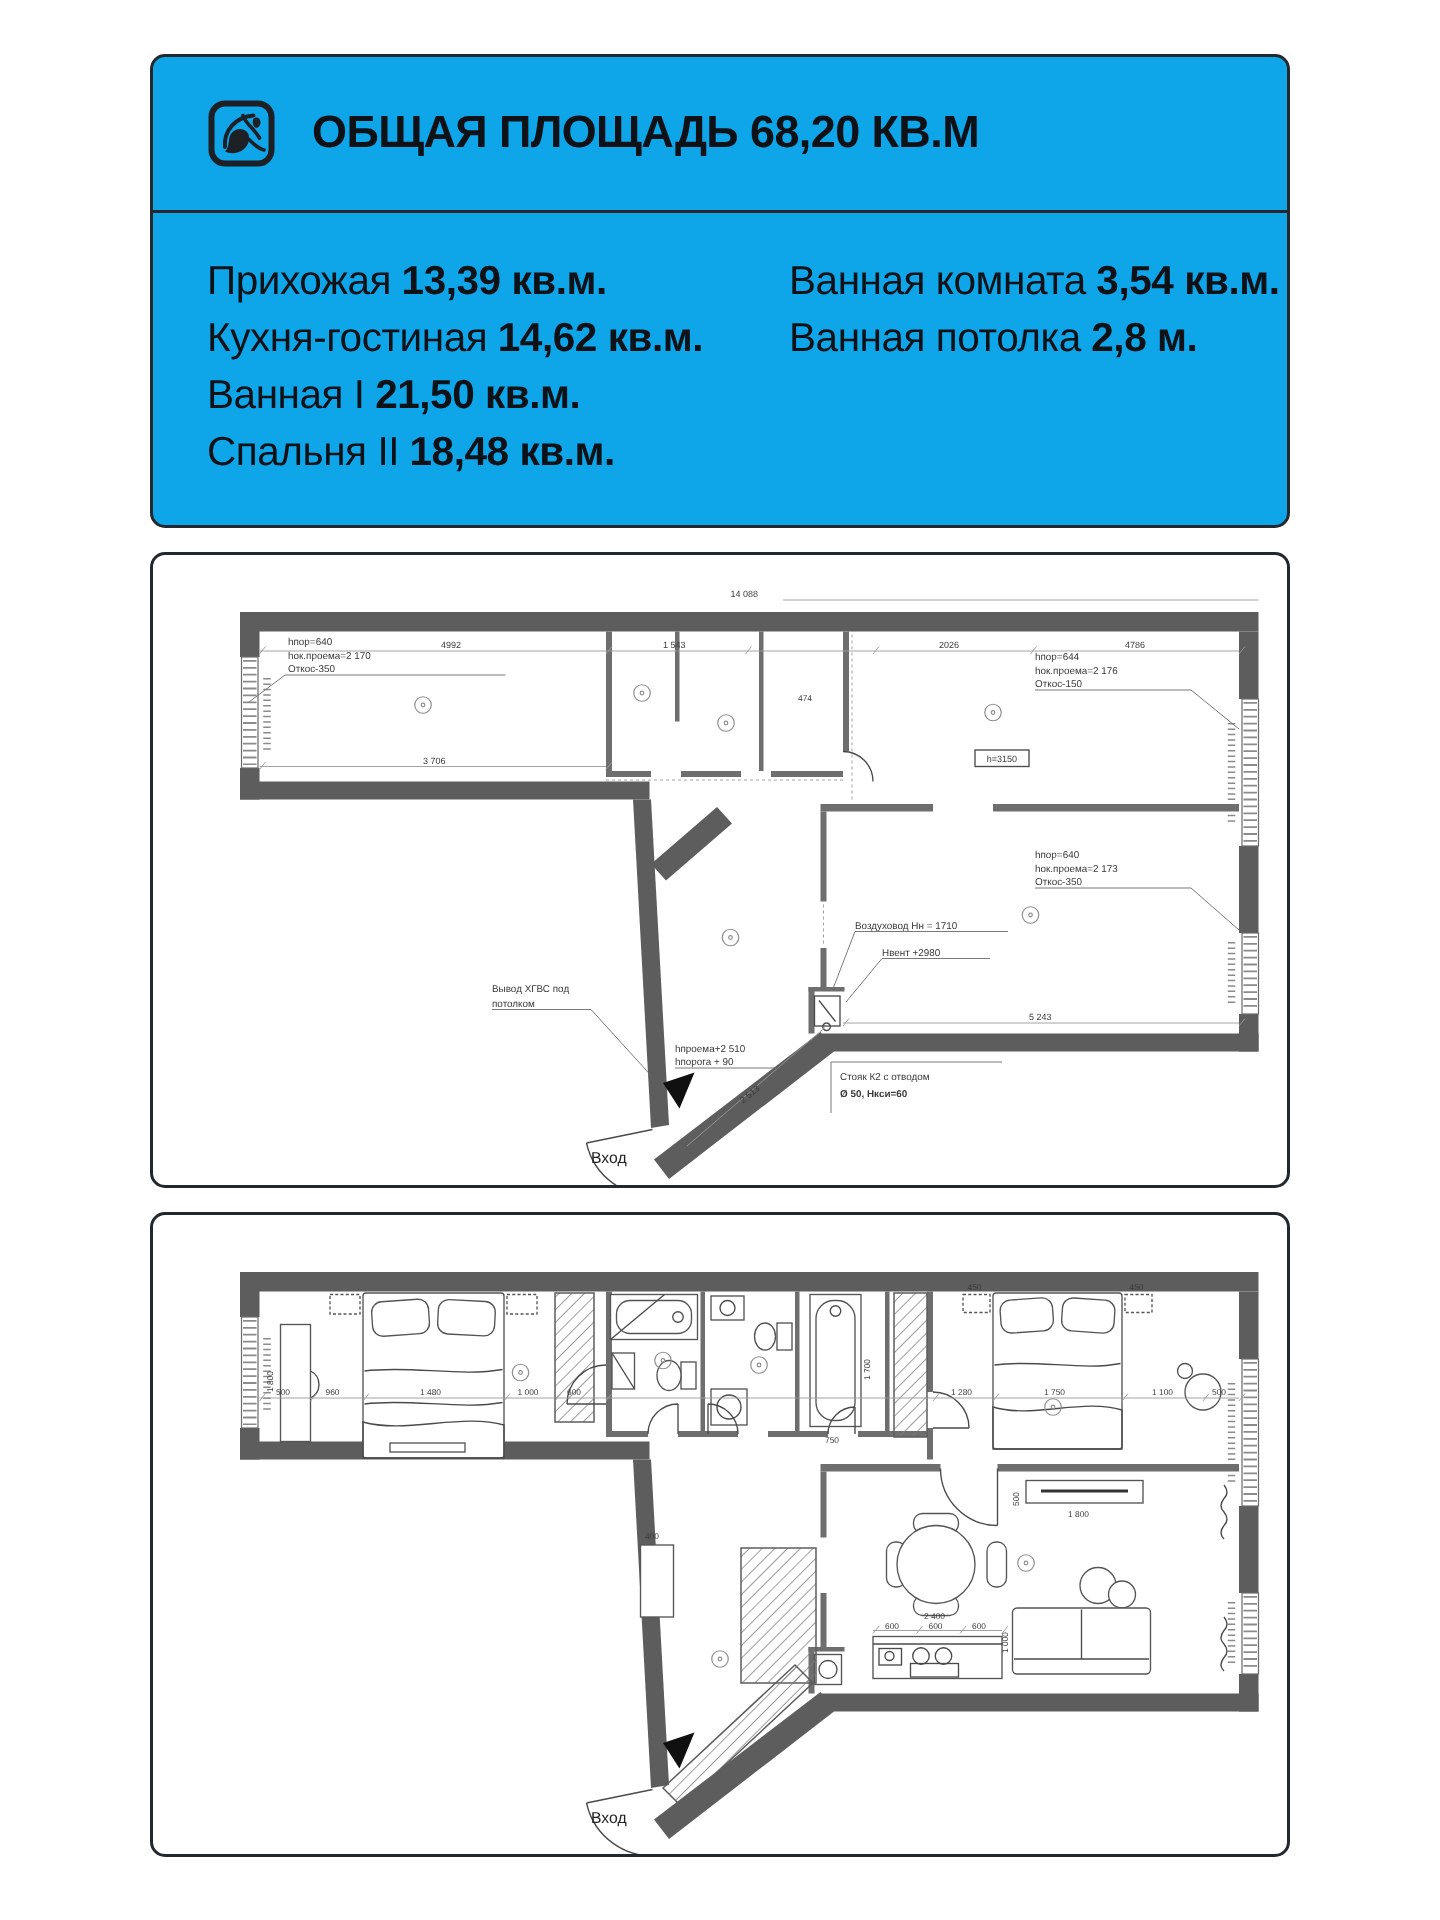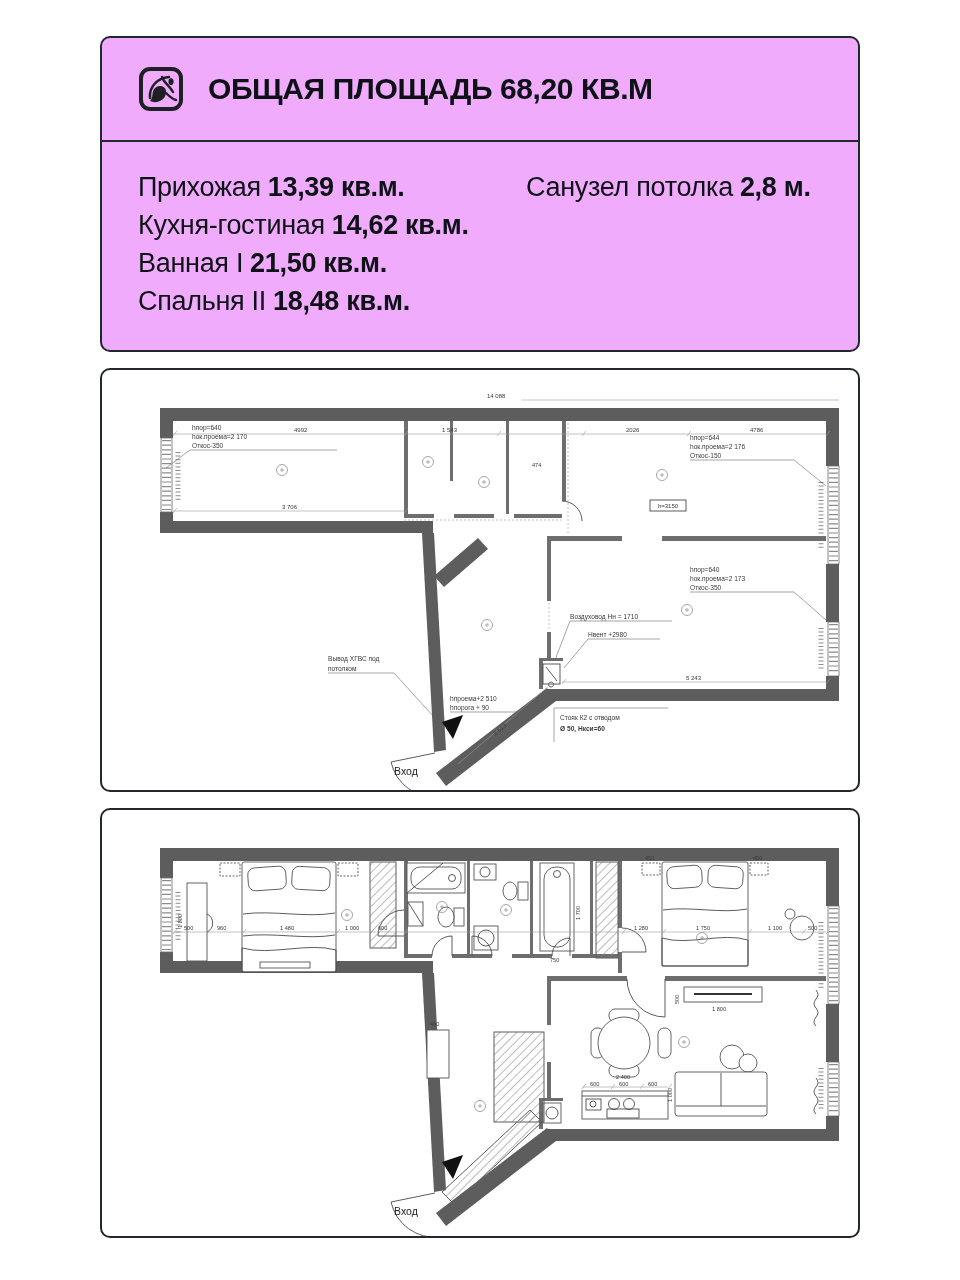--- a/index.html
+++ b/index.html
@@ -1,19 +1,19 @@
 <!DOCTYPE html>
 <html><head>
 <meta charset="utf-8">
 <style>
   html,body{margin:0;padding:0;background:#ffffff;}
   body{width:960px;height:1280px;font-family:"Liberation Sans",sans-serif;color:#0e1116;box-sizing:border-box;}
   .page{width:960px;height:1280px;padding:36px 100px 40px 100px;box-sizing:border-box;}
   .card{border:2px solid #23272e;border-radius:10px;box-sizing:border-box;background:#fff;}
-  .card.blue{background:#f0abfc;}
+  .card.blue{background:#0ea5e9;}
   .head-row{display:flex;align-items:center;gap:24px;padding:0 36px;height:102px;}
   .logo{width:46px;height:46px;flex:0 0 46px;}
   .title{font-size:30px;font-weight:700;letter-spacing:-0.4px;white-space:nowrap;}
   .divider{border-top:2px solid #23272e;}
   .areas{display:flex;padding:26px 36px 30px 36px;gap:36px;}
   .areas .col{display:flex;flex-direction:column;}
   .areas .col.left{width:352px;flex:0 0 352px;}
   .arow{font-size:27px;line-height:38px;letter-spacing:-0.3px;white-space:nowrap;}
   .arow b{font-weight:700;margin-left:7px;letter-spacing:-0.3px;}
   .plan-card{margin-top:16px;overflow:hidden;}
@@ -54,21 +54,22 @@
     </div>
     <div class="divider"></div>
     <div class="areas">
       <div class="col left">
         <div class="arow"><span>Прихожая</span><b>13,39 кв.м.</b></div>
         <div class="arow"><span>Кухня-гостиная</span><b>14,62 кв.м.</b></div>
         <div class="arow"><span>Ванная I</span><b>21,50 кв.м.</b></div>
         <div class="arow"><span>Спальня II</span><b>18,48 кв.м.</b></div>
       </div>
       <div class="col">
-        <div class="arow"><span>Санузел потолка</span><b>2,8 м.</b></div>
+        <div class="arow"><span>Ванная комната</span><b>3,54 кв.м.</b></div>
+        <div class="arow"><span>Ванная потолка</span><b>2,8 м.</b></div>
       </div>
     </div>
   </div>
 
   <div class="card plan-card" style="height:424px">
     <svg viewBox="0 0 756 420">
       <defs>
         <pattern id="hatch1" width="6" height="6" patternTransform="rotate(45)" patternUnits="userSpaceOnUse">
           <line x1="0" y1="0" x2="0" y2="6" stroke="#7a7a7a" stroke-width="1"></line>
         </pattern>

